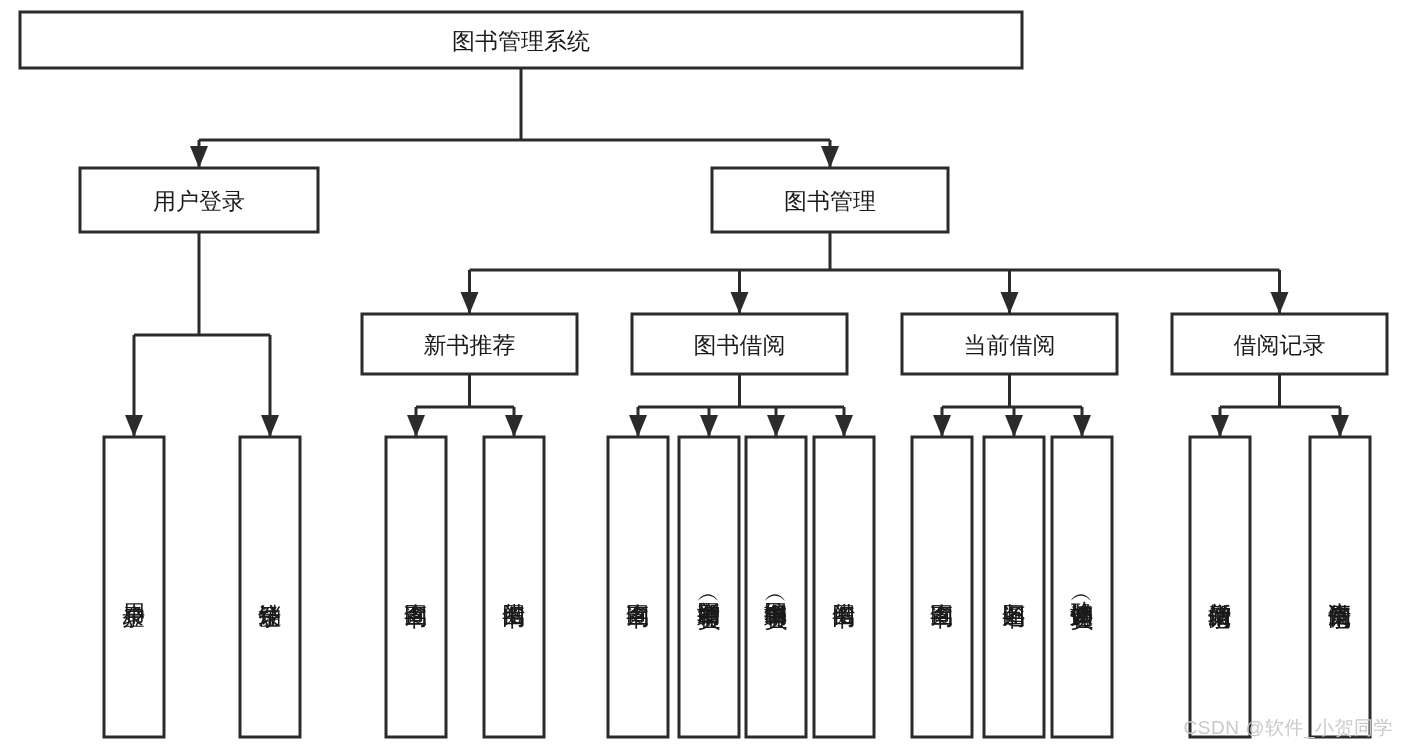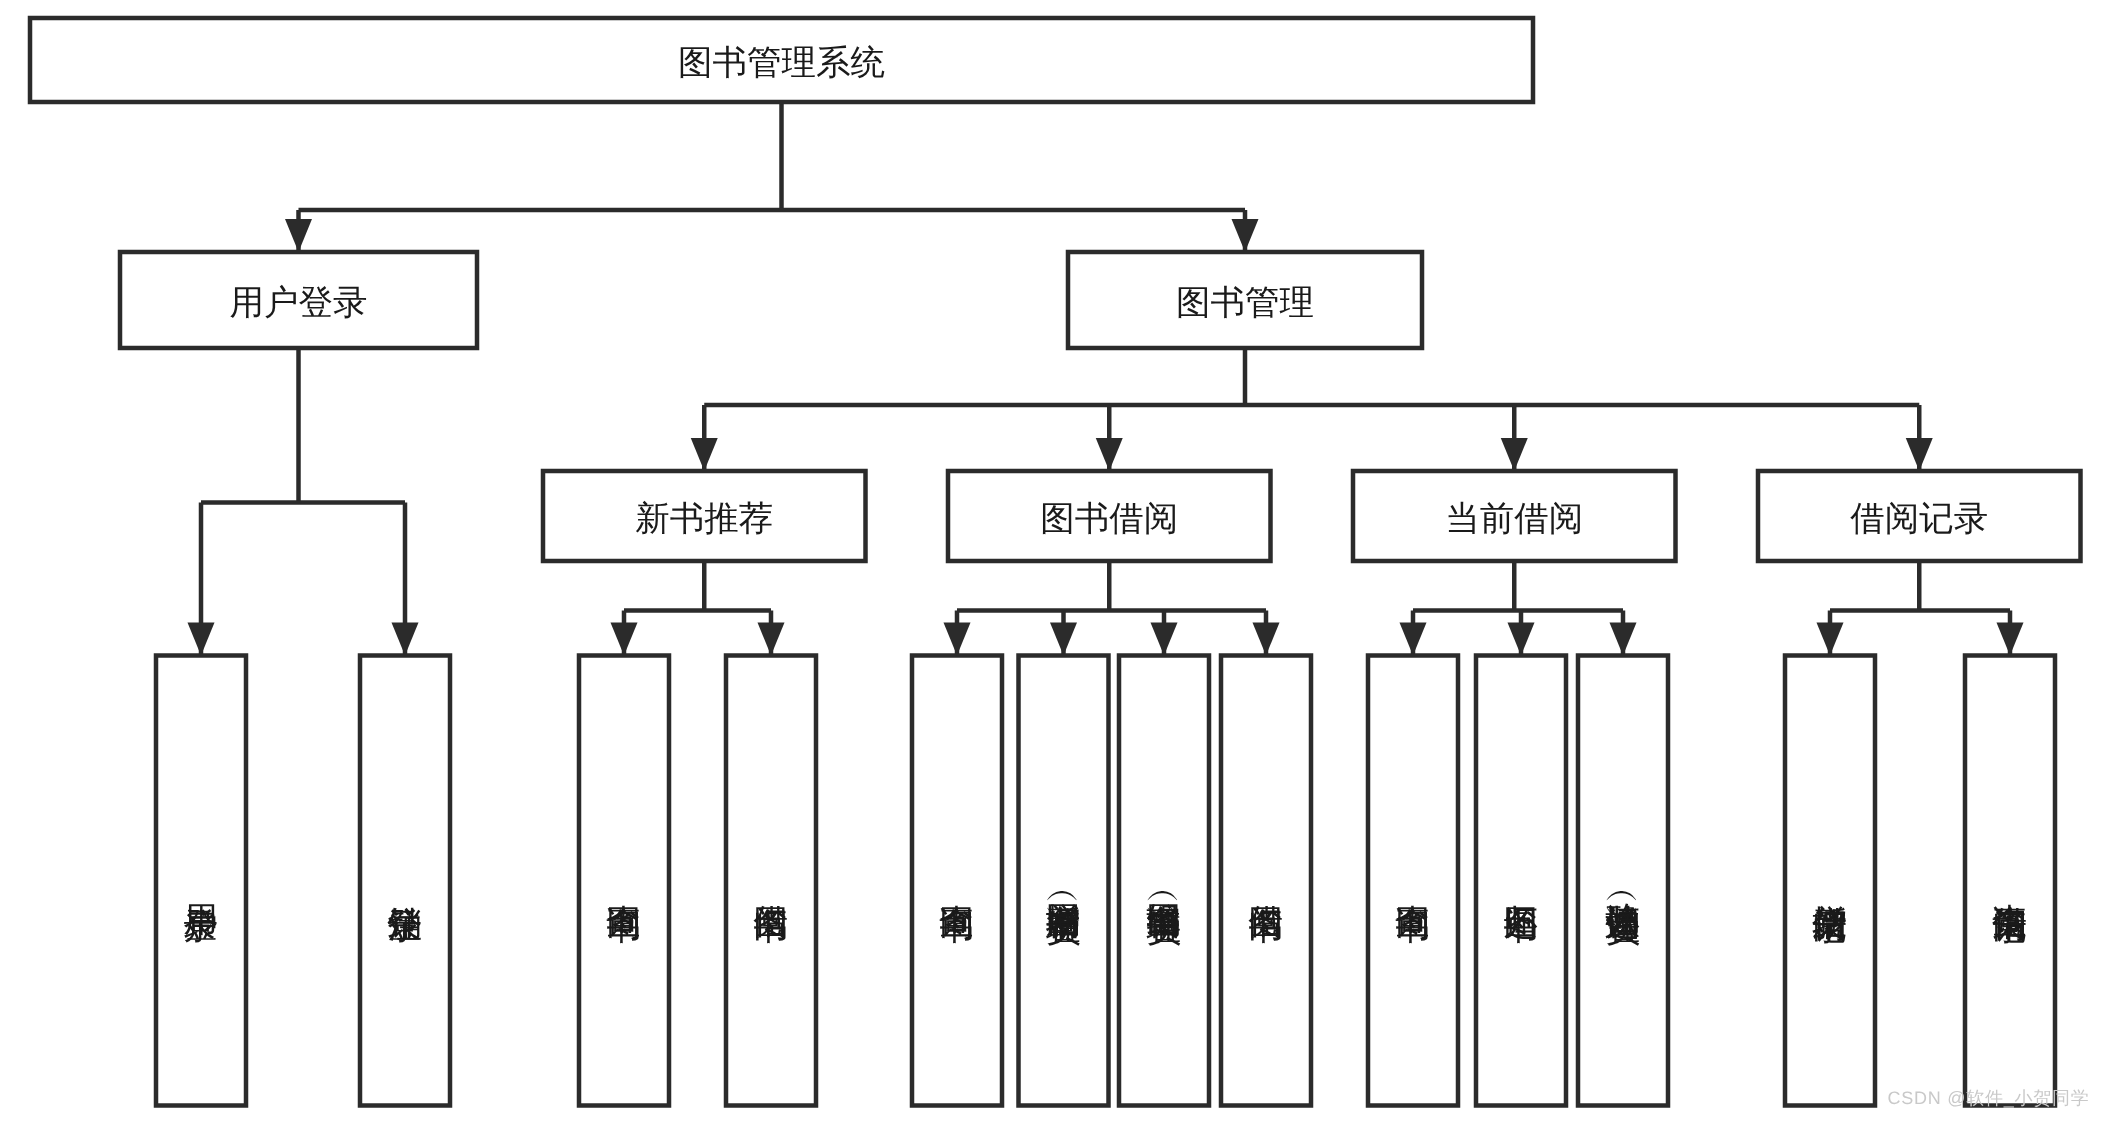--- a/index.html
+++ b/index.html
@@ -18,21 +18,21 @@
   }
   .leaf-label-wrap{
     position:absolute;display:flex;align-items:center;justify-content:center;
     writing-mode:vertical-rl;text-orientation:upright;
     font-size:23px;line-height:1.16;color:#1a1a1a;letter-spacing:1px;
     font-family:"Liberation Sans","DejaVu Sans",sans-serif;
     white-space:nowrap;pointer-events:none;
   }
   .watermark{
     position:absolute;right:12px;bottom:6px;
-    font-size:12px;color:#c9c9c9;font-family:"Liberation Sans","DejaVu Sans",sans-serif;
+    font-size:19px;color:#c9c9c9;font-family:"Liberation Sans","DejaVu Sans",sans-serif;
     white-space:nowrap;letter-spacing:.5px;
   }
 </style>
 </head>
 <body>
 
 <div id="chart-root">
   <svg class="diagram" id="diagram-svg" viewBox="0 0 1405 747">
       <line x1="521" y1="68" x2="521" y2="140" class="connector"></line>
       <line x1="199" y1="140" x2="830" y2="140" class="connector"></line>

